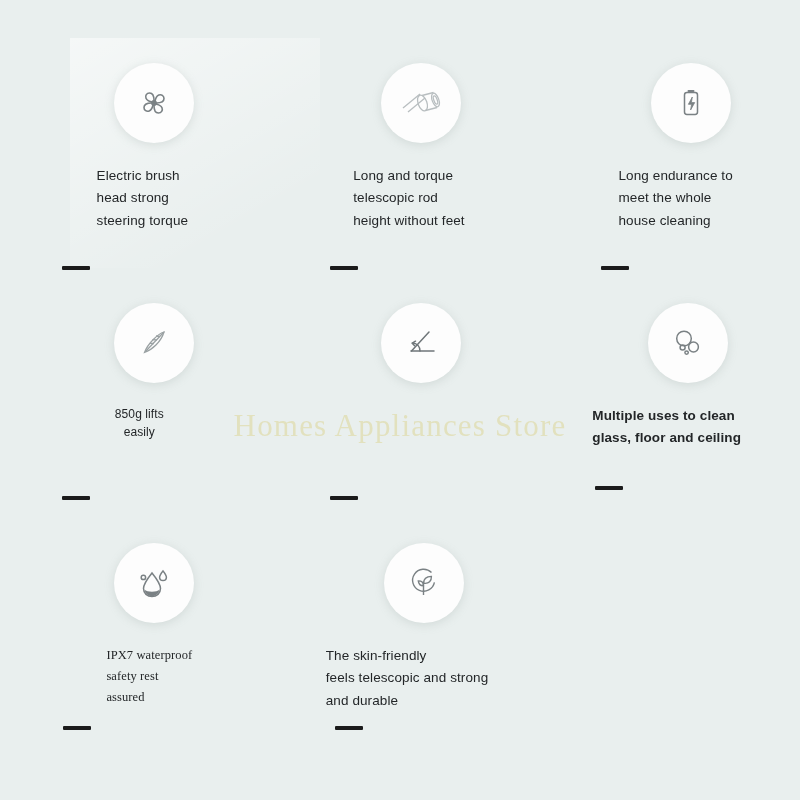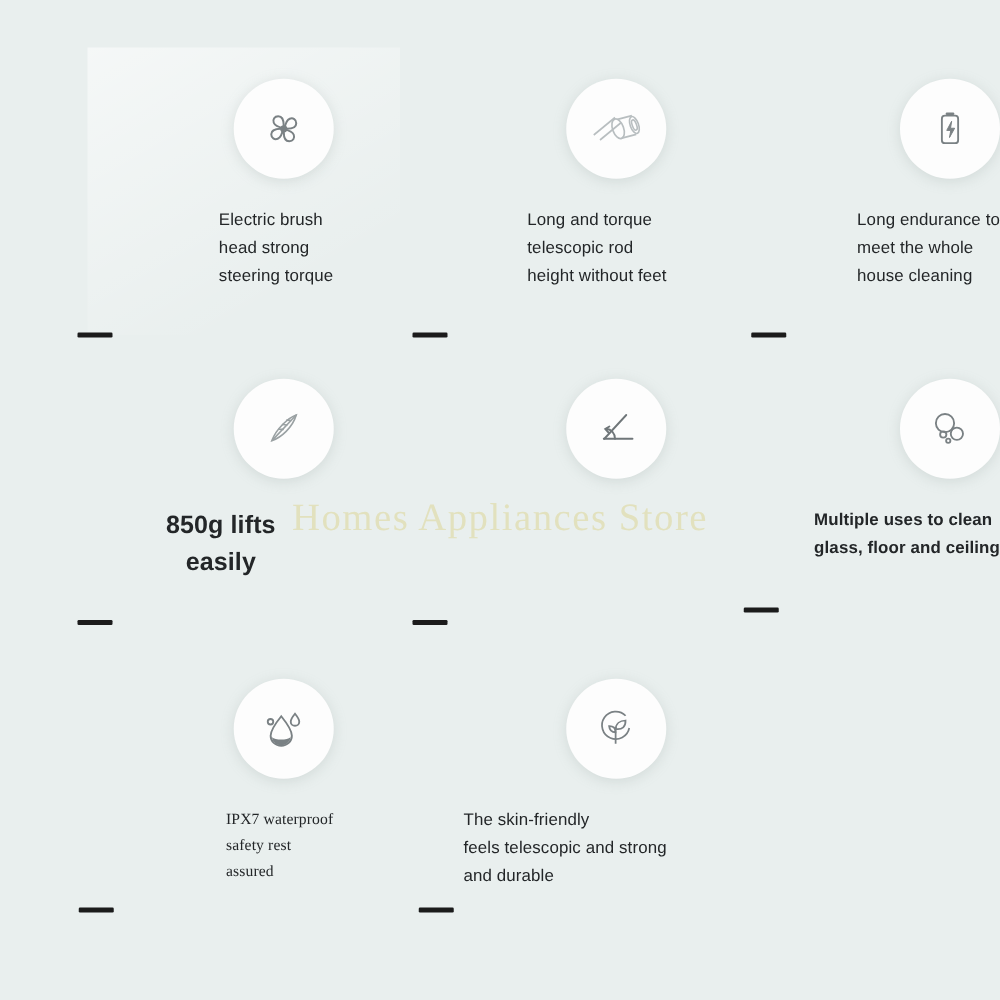--- a/index.html
+++ b/index.html
@@ -24,21 +24,21 @@
     width: 250px;
     height: 230px;
     background: linear-gradient(150deg, rgba(255,255,255,0.55), rgba(255,255,255,0.0) 78%);
     pointer-events: none;
     z-index: 0;
   }
 
   #watermark {
     position: absolute;
     left: 0;
-    top: 396px;
+    top: 408px;
     width: 800px;
     text-align: center;
     font-family: "Liberation Serif", serif;
     font-size: 31px;
     letter-spacing: 1.2px;
     color: #ded9a2;
     opacity: 0.62;
     z-index: 1;
     pointer-events: none;
     user-select: none;
@@ -54,21 +54,21 @@
     grid-template-columns: repeat(3, 1fr);
     grid-template-rows: 240px 240px 260px;
     padding-top: 38px;
     box-sizing: border-box;
   }
 
   .cell {
     position: relative;
     display: flex;
     flex-direction: column;
-    align-items: flex-end;
+    align-items: center;
   }
 
   .icon-wrap {
     width: 80px;
     height: 80px;
     border-radius: 50%;
     background: #fdfdfd;
     box-shadow: 0 2px 10px rgba(150,165,162,0.28);
     display: flex;
     align-items: center;
@@ -86,23 +86,22 @@
     line-height: 1.66;
     color: #232628;
     white-space: pre-line;
     letter-spacing: 0.1px;
   }
 
   .caption.center {
     text-align: center;
     width: 180px;
     margin-left: 12px;
-    font-size: 20px;
+    font-size: 12px;
     line-height: 1.5;
-    font-weight: bold;
   }
   .caption.small {
     font-size: 12.5px;
     margin-left: 32px;
     font-family: Liberation Serif, serif;
   }
   .caption.wide {
     margin-left: 0px;
     font-weight: bold;
   }

